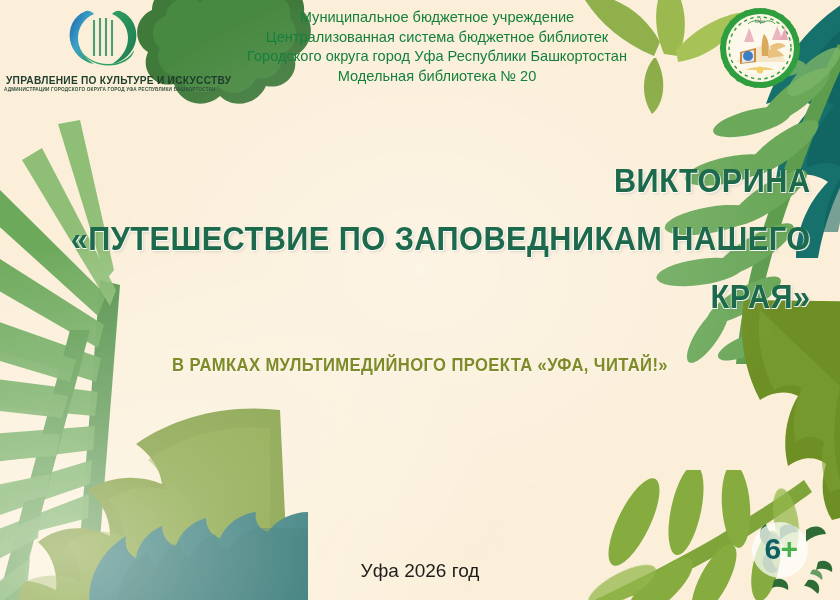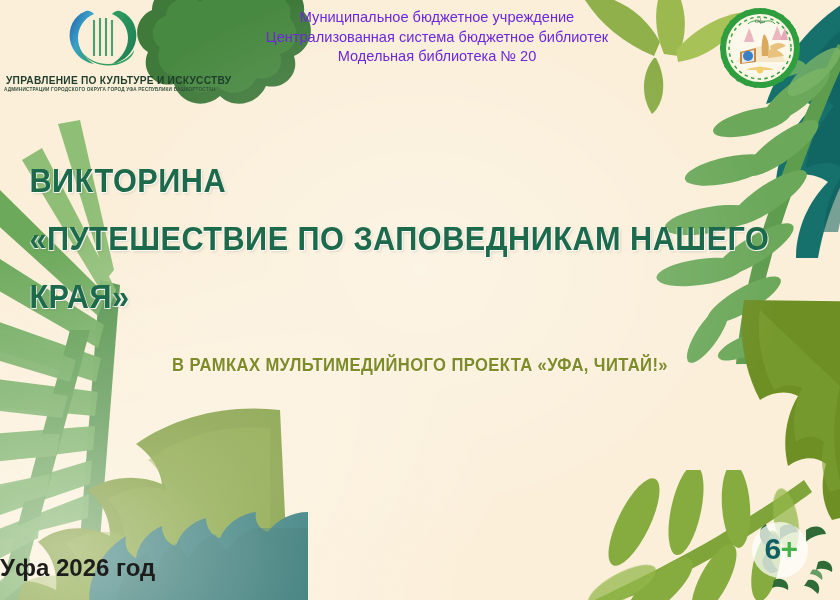--- a/index.html
+++ b/index.html
@@ -82,42 +82,42 @@
     white-space: nowrap;
     transform: scaleX(1.02);
   }
 
   .org-block {
     position: absolute;
     left: 222px;
     top: 8px;
     width: 430px;
     text-align: center;
-    color: #6d28d9;
+    color: #15803d;
     font-size: 14.6px;
     line-height: 19.6px;
     white-space: nowrap;
   }
 
   .emblem {
     position: absolute;
     right: 38px;
     top: 6px;
     width: 84px;
     height: 84px;
   }
 
   
   .titles {
     position: absolute;
     top: 152px;
     left: 0;
     right: 0;
     z-index: 6;
-    text-align: left;
+    text-align: right;
   }
   .title-line {
     font-family: "Liberation Sans", sans-serif;
     font-weight: bold;
     color: #1c6a4b;
     letter-spacing: 0.5px;
     line-height: 58px;
     transform: scaleX(0.93);
     text-shadow:
       1px 1px 0 rgba(255,255,255,0.85),
@@ -145,23 +145,23 @@
     text-shadow: 0.5px 0.5px 0 rgba(255,255,255,0.6);
   }
 
   
   .footer-year {
     position: absolute;
     bottom: 18px;
     left: 0;
     right: 0;
     z-index: 6;
-    text-align: left;
-    font-size: 24px;
-    font-weight: bold;
+    text-align: center;
+    font-size: 19px;
+    font-weight: normal;
     color: #1d1d1b;
   }
 
   .age-badge {
     position: absolute;
     right: 22px;
     bottom: 18px;
     width: 74px;
     height: 66px;
     z-index: 6;
@@ -369,20 +369,21 @@
         <path d="M16,44 C24,58 44,64 60,56 C66,53 70,48 70,44
                  C66,52 56,58 44,58 C32,58 22,52 16,44 Z" fill="#2f9e62"></path>
       </svg>
       <div class="brand-name">УПРАВЛЕНИЕ ПО КУЛЬТУРЕ И ИСКУССТВУ</div>
       <div class="brand-sub">АДМИНИСТРАЦИИ ГОРОДСКОГО ОКРУГА ГОРОД УФА РЕСПУБЛИКИ БАШКОРТОСТАН</div>
     </div>
 
     <div class="org-block">
       <div>Муниципальное бюджетное учреждение</div>
       <div>Централизованная система бюджетное библиотек</div>
+      <div>Городского округа город Уфа Республики Башкортостан</div>
       <div>Модельная библиотека № 20</div>
     </div>
 
     <svg class="emblem" viewBox="0 0 84 84">
       <g fill="#2f9e3f">
         <circle cx="42" cy="42" r="40"></circle>
       </g>
       <g fill="#2f9e3f">
 
         <g id="ring">

